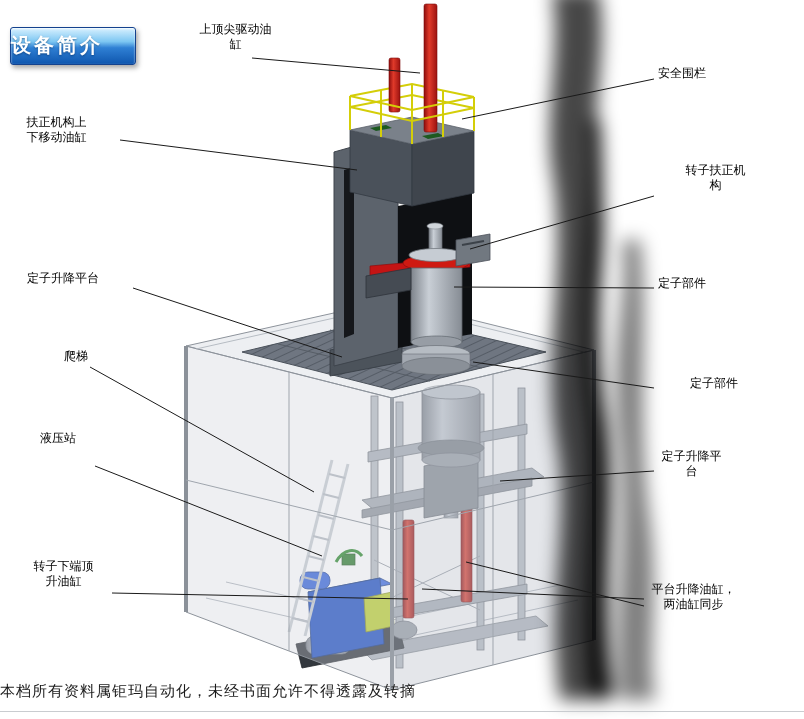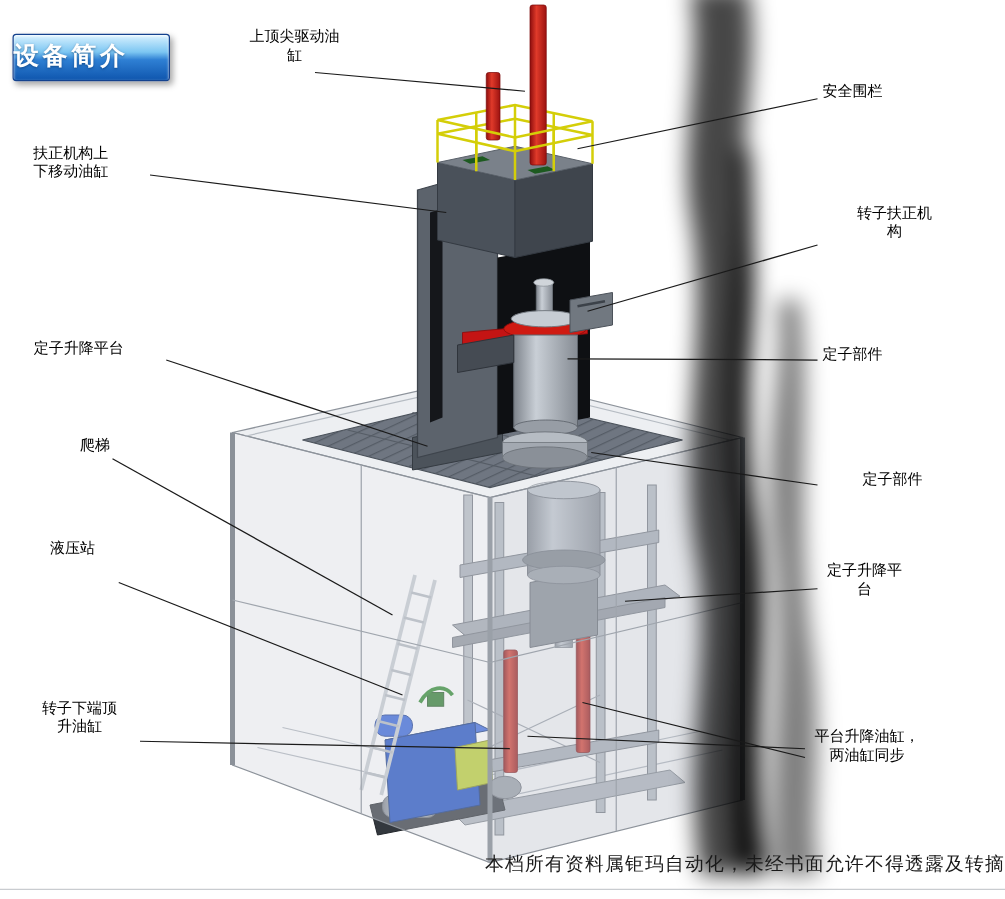--- a/index.html
+++ b/index.html
@@ -18,21 +18,21 @@
     position:absolute;left:10px;top:27px;width:124px;height:36px;
     border-radius:3px;border:1px solid #14428e;
     background:linear-gradient(180deg,#d8f1ff 0%,#7cc6f2 38%,#2f80d4 55%,#0f56ae 100%);
     color:#fff;font-weight:bold;font-size:20px;letter-spacing:3px;
     line-height:35px;
     font-family:"Liberation Sans","DejaVu Sans",sans-serif;
     box-shadow:2px 3px 5px rgba(0,0,0,.35), inset 0 1px 2px rgba(255,255,255,.85);
     text-shadow:0 1px 2px rgba(0,40,90,.55);
   }
   #footer-disclaimer{
-    position:absolute;left:0;right:0;top:682px;text-align:right;
+    position:absolute;left:0;right:0;top:682px;text-align:left;
     font-size:15px;color:#1a1a1a;letter-spacing:1px;
   }
   #bottom-rule{position:absolute;left:0;right:0;top:711px;height:1px;background:#c9ccd0;}
 </style>
 </head>
 <body>
 
 <div id="stage">
 
   <svg id="machine-svg" viewBox="0 0 804 719" xmlns="http://www.w3.org/2000/svg">

